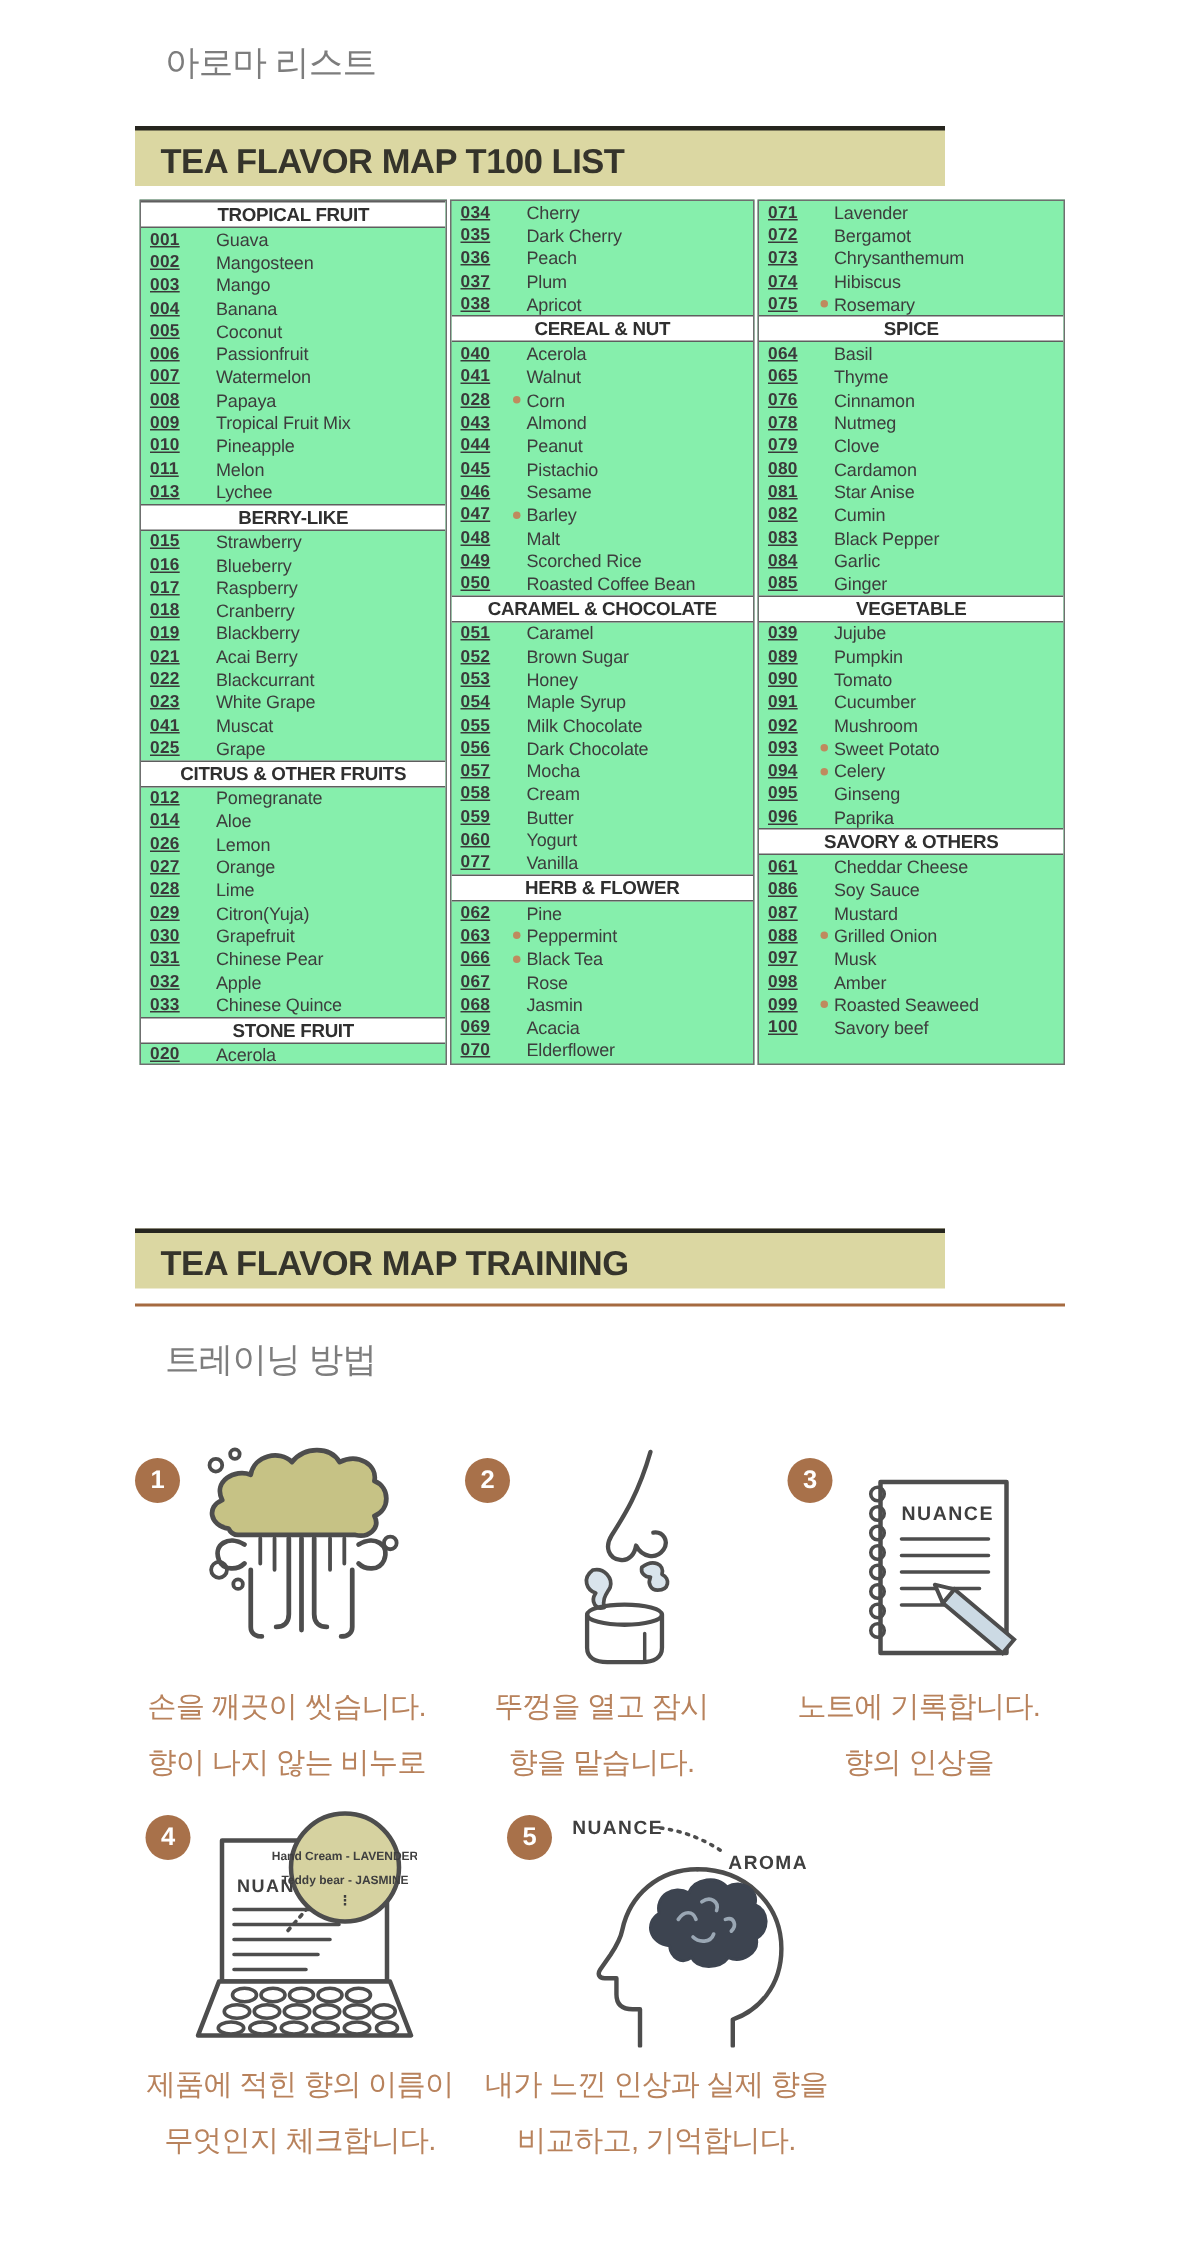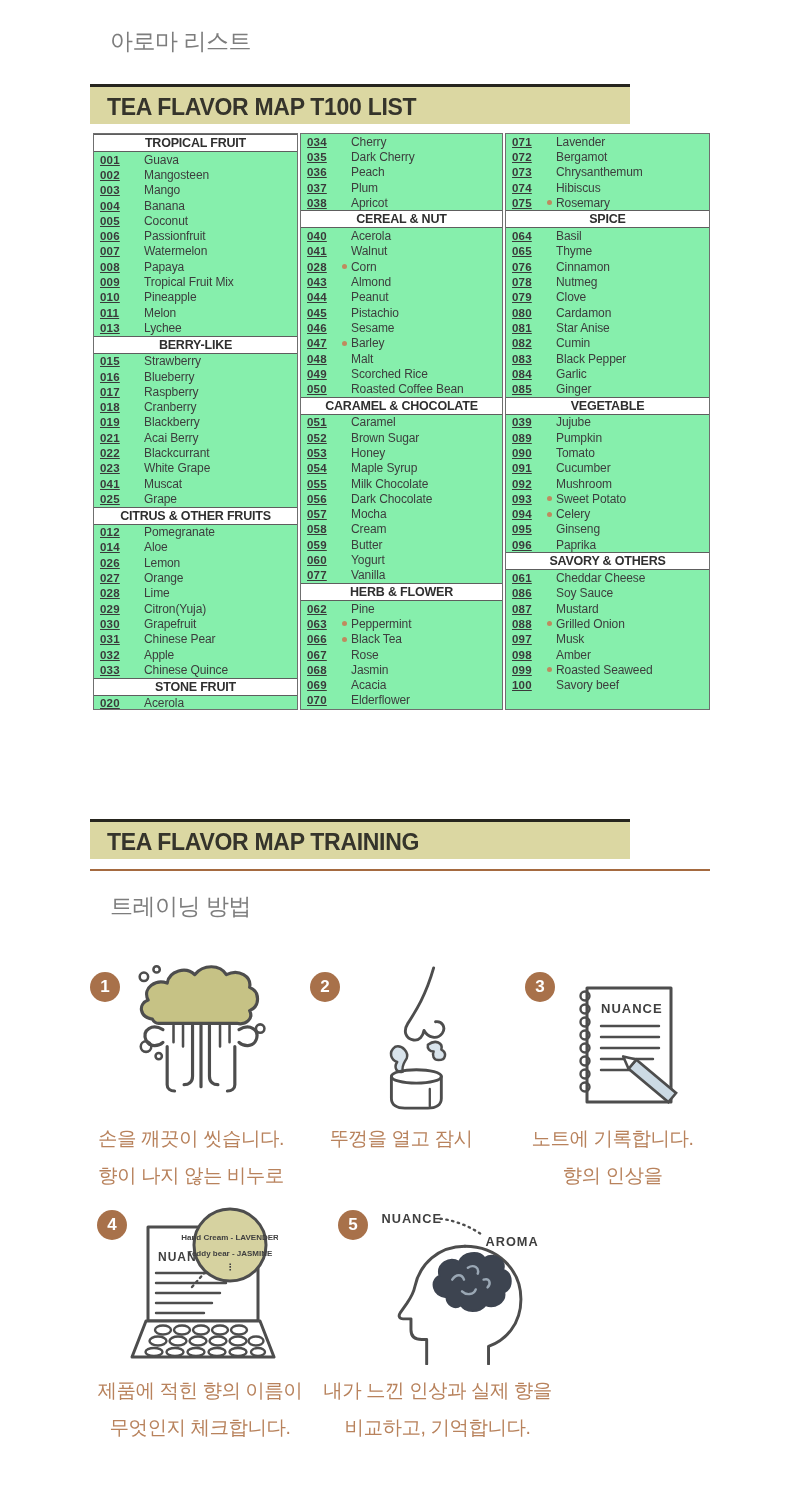--- a/index.html
+++ b/index.html
@@ -637,20 +637,21 @@
         <path class="ln" d="M84,6 C76,34 66,50 57,64 C52,72 55,80 63,81 C69,82 73,77 74,71 C78,79 88,81 93,74 C97,68 93,61 86,62"></path>
         <path d="M44,88 C36,94 40,102 46,104 C42,110 46,116 52,114 C50,108 54,104 56,100 C58,94 52,86 44,88 Z" fill="#d9e4ec" stroke="#4d4d4d" stroke-width="2.6" stroke-linejoin="round"></path>
         <path d="M78,86 C86,80 94,84 92,91 C98,94 97,102 89,102 C84,102 82,97 84,93 C80,93 77,90 78,86 Z" fill="#d9e4ec" stroke="#4d4d4d" stroke-width="2.6" stroke-linejoin="round"></path>
         <ellipse class="ln" cx="66" cy="119" rx="26" ry="7"></ellipse>
         <path class="ln" d="M40,119 L40,142 C40,149 46,152 54,152 L78,152 C86,152 92,149 92,142 L92,119"></path>
         <path class="ln2" d="M80,132 L80,150"></path>
       </svg>
     </div>
     <div class="caption" style="top:160px;">
       <div>뚜껑을 열고 잠시</div>
+      <div>향을 맡습니다.</div>
     </div>
   </div>
 
   <div id="step-3" class="step">
     <div class="badge" style="left:20px;top:12px;">3</div>
     <div class="icon" style="left:52px;top:22px;">
       <svg width="140" height="126" viewBox="0 0 140 126">
         <rect class="ln" x="30" y="6" width="84" height="114" fill="#ffffff"></rect>
         <circle class="ln2" cx="28" cy="14" r="4.5"></circle>
           <circle class="ln2" cx="28" cy="27" r="4.5"></circle>

